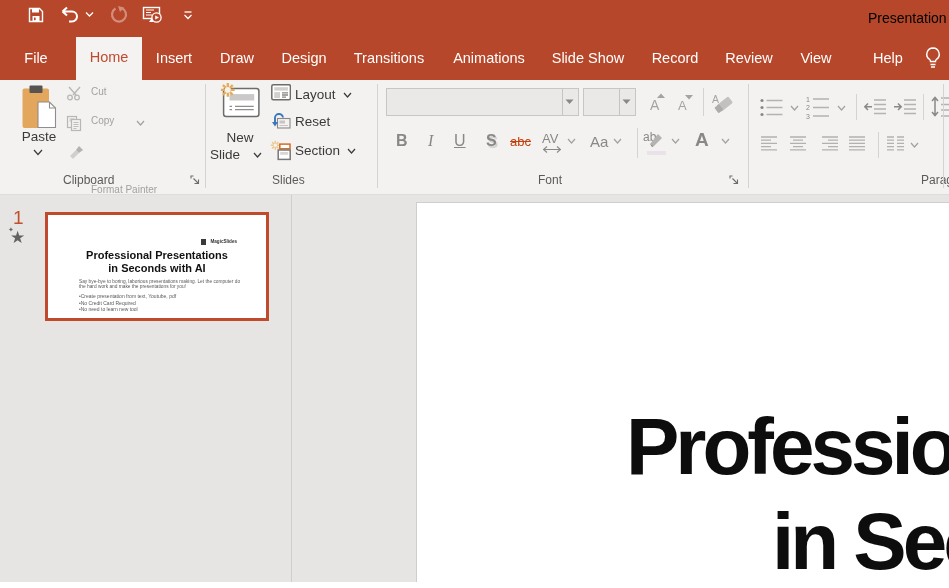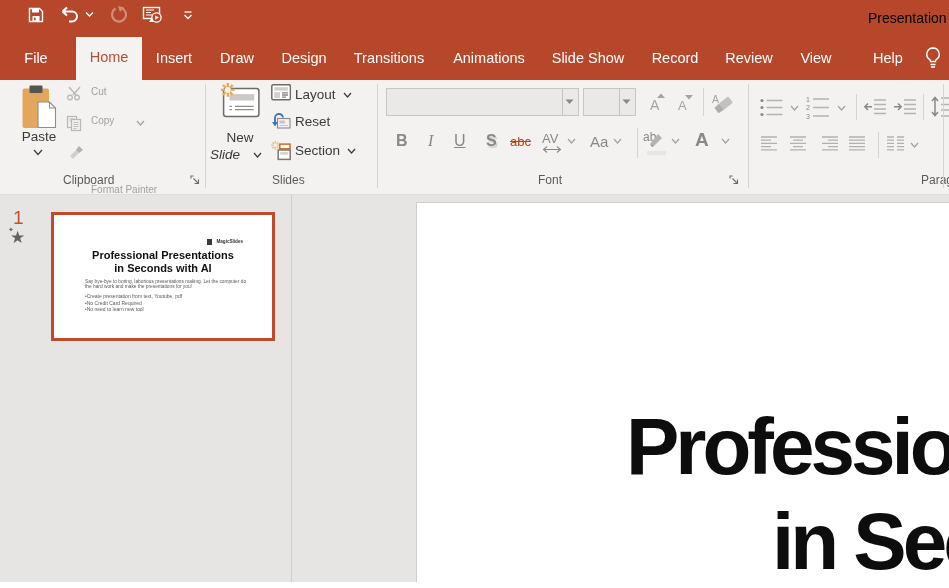--- a/index.html
+++ b/index.html
@@ -16,21 +16,21 @@
   .vsep { position:absolute; top:4px; width:1px; height:104px; background:#D5D3D1; }
   .vsep2 { position:absolute; width:1px; background:#D5D3D1; }
   .glabel { position:absolute; top:93px; font-size:12px; color:#5C5A58; white-space:nowrap; }
   .btxt { font-size:13.5px; color:#3B3A39; white-space:nowrap; }
   .gtxt { font-size:10px; color:#A3A19F; white-space:nowrap; }
   
   #content { position:absolute; left:0; top:195px; width:949px; height:393px; background:#E5E4E3; }
   #lpanel { position:absolute; left:0; top:0; width:291px; height:393px; background:#E6E5E4; }
   #canvas { position:absolute; left:292px; top:0; width:657px; height:393px; background:#E6E5E4; }
   #slide { position:absolute; left:124px; top:7px; width:540px; height:390px; background:#fff; border-left:1px solid #CFCECD; border-top:1px solid #CFCECD; }
-  #thumb { position:absolute; left:51px; top:17px; width:224px; height:129px; background:#fff; border:3px solid #C04A2C; }
+  #thumb { position:absolute; left:45px; top:17px; width:224px; height:109px; background:#fff; border:3px solid #C04A2C; }
   #bigtitle { position:absolute; color:#0D0D0D; font-weight:bold; white-space:nowrap; }
 </style>
 </head>
 <body>
   <div id="top">
 
     <svg class="abs" style="left:27px;top:6px" width="18" height="18" viewBox="0 0 18 18">
       <path d="M2.5 2.5 h10 l3 3 v10 h-13 z" fill="none" stroke="#fff" stroke-width="1.4"></path>
       <rect x="5.5" y="10" width="7" height="5.5" fill="#fff"></rect>
       <rect x="7" y="11.5" width="1.6" height="2.7" fill="#B7472A"></rect>
@@ -119,21 +119,21 @@
     <svg class="abs" style="left:217px;top:3px" width="46" height="38" viewBox="0 0 46 38">
       <rect x="6.6" y="5.6" width="35.3" height="28" rx="2.5" fill="#fff" stroke="#6E6C6A" stroke-width="1.5"></rect>
       <rect x="12.5" y="11.1" width="24.7" height="6.4" fill="#CBC9C8"></rect>
       <path d="M12.5 23.4 h2.5 M18 23.4 h18.7 M12.5 26.6 h2.5 M18 26.6 h18.7" stroke="#908E8C" stroke-width="1.2"></path>
       <g stroke="#E5AC5C" stroke-width="2.4" fill="none">
         <path d="M10.8 0 V13.8 M3.9 6.9 H17.7 M5.9 2 L15.7 11.8 M15.7 2 L5.9 11.8"></path>
       </g>
       <circle cx="10.8" cy="6.9" r="2.9" fill="#F3F2F1"></circle>
     </svg>
     <div class="abs btxt" style="left:218px;top:50px;width:44px;text-align:center;">New</div>
-    <div class="abs btxt" style="left:199px;top:67px;width:52px;text-align:center;font-style:italic;">Slide</div>
+    <div class="abs btxt" style="left:210px;top:67px;width:52px;">Slide</div>
     <svg class="abs" style="left:253px;top:72px" width="9" height="7" viewBox="0 0 9 7">
       <path d="M1 1 L4.5 5 L8 1" fill="none" stroke="#3B3A39" stroke-width="1.2"></path>
     </svg>
 
     <svg class="abs" style="left:271px;top:4px" width="20" height="17" viewBox="0 0 20 17">
       <rect x="0.8" y="0.8" width="18.6" height="15" rx="1.5" fill="#fff" stroke="#6E6C6A" stroke-width="1.5"></rect>
       <rect x="3.3" y="3.2" width="13.6" height="3.4" fill="#D2D0CE"></rect>
       <rect x="3.2" y="8.1" width="5.8" height="6" fill="#D2D0CE"></rect>
       <path d="M11 8.8 h6 M11 11 h6 M11 13.2 h4" stroke="#8A8886" stroke-width="1.3"></path>
     </svg>

